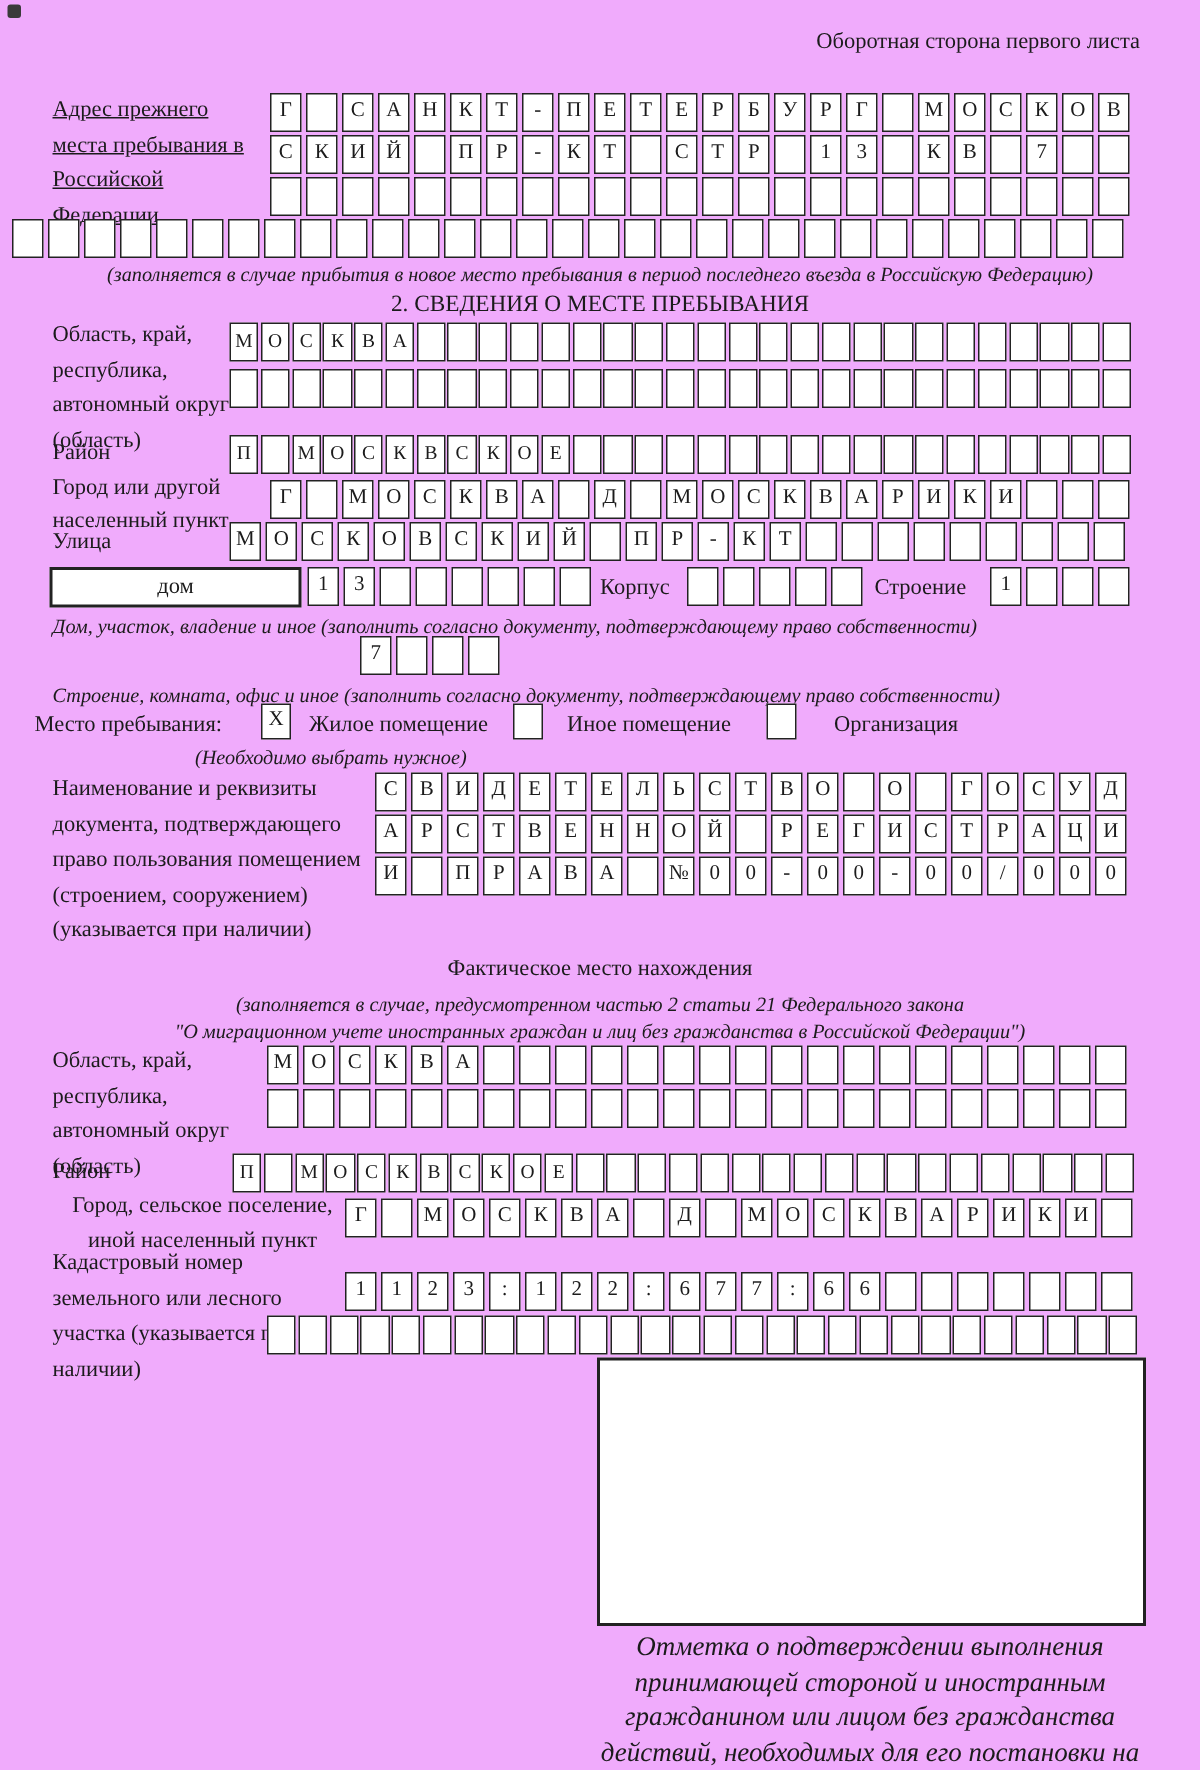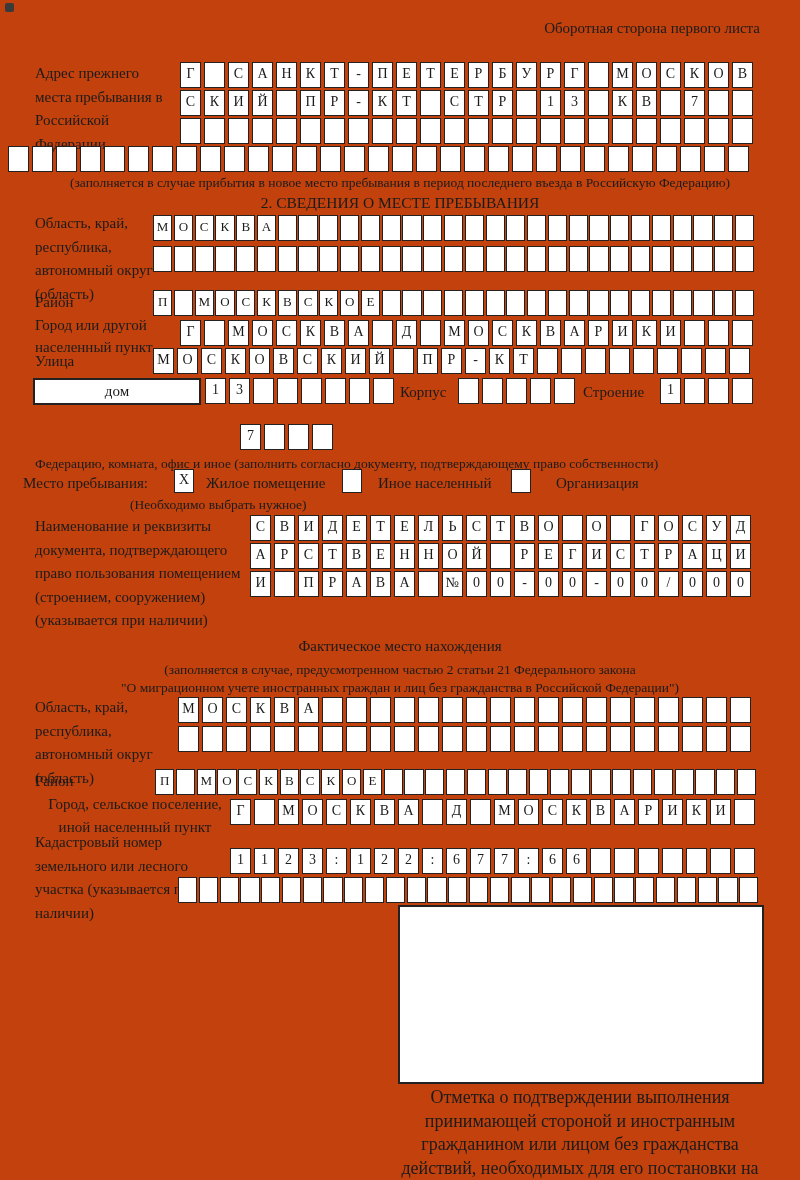--- a/index.html
+++ b/index.html
@@ -1,20 +1,20 @@
 <!DOCTYPE html>
 <html><head>
 <meta charset="utf-8">
 <style>
   html,body{margin:0;padding:0;background:#fff;}
-  .page{position:relative;width:800px;height:1180px;background:#c2410c;
+  .page{position:relative;width:800px;height:1180px;background:#f0abfc;
         font-family:"Liberation Serif","DejaVu Serif",serif;color:#1b1b1b;overflow:hidden;}
   .t{position:absolute;}
   .label{position:absolute;font-size:15px;line-height:23.5px;}
-  .caption{position:absolute;font-size:13.5px;line-height:18px;}
+  .caption{position:absolute;font-size:13.5px;line-height:18px;font-style:italic;}
   .center{left:0;width:800px;text-align:center;}
   .title{position:absolute;font-weight:normal;font-size:15.5px;}
   .cellrow{position:absolute;display:flex;gap:3px;}
   .cell{box-sizing:border-box;flex:0 0 21px;width:21px;height:26px;border:1.8px solid #222;
         background:#fff;text-align:center;font-size:14px;line-height:22px;overflow:hidden;}
   .cellrow.narrow{gap:1.6px;}
   .cellrow.narrow .cell{flex:0 0 19.2px;width:19.2px;border-width:1.5px;font-size:13px;}
   .widebox{position:absolute;box-sizing:border-box;height:27px;border:2px solid #222;
         text-align:center;font-size:15px;line-height:23px;background:#fff;}
   .checkbox{position:absolute;box-sizing:border-box;width:20px;height:24px;border:1.8px solid #222;
@@ -25,21 +25,21 @@
 </style>
 </head>
 <body>
 
 <div class="page">
 
   <div class="artifact"></div>
 
   <div class="t" style="top:20px;left:0;width:760px;text-align:right;font-size:15px;">Оборотная сторона первого листа</div>
 
-  <div class="label" style="left:35px;top:62px;width:132px;">Адрес прежнего места пребывания в Российской Федерации</div>
+  <div class="label" style="left:35px;top:62px;width:132px;text-decoration:underline;">Адрес прежнего места пребывания в Российской Федерации</div>
   <div class="cellrow" style="left:180px;top:62px;">
       <span class="cell">Г</span>
       <span class="cell"></span>
       <span class="cell">С</span>
       <span class="cell">А</span>
       <span class="cell">Н</span>
       <span class="cell">К</span>
       <span class="cell">Т</span>
       <span class="cell">-</span>
       <span class="cell">П</span>
@@ -321,34 +321,35 @@
       <span class="cell"></span>
       <span class="cell"></span>
     </div>
   <div class="label" style="left:583px;top:381px;">Строение</div>
   <div class="cellrow" style="left:660px;top:378px;">
       <span class="cell">1</span>
       <span class="cell"></span>
       <span class="cell"></span>
       <span class="cell"></span>
     </div>
+  <div class="caption" style="left:35px;top:409px;width:760px;">Дом, участок, владение и иное (заполнить согласно документу, подтверждающему право собственности)</div>
 
   <div class="cellrow" style="left:240px;top:424px;">
       <span class="cell">7</span>
       <span class="cell"></span>
       <span class="cell"></span>
       <span class="cell"></span>
     </div>
-  <div class="caption" style="left:35px;top:455px;width:760px;">Федерацию, комната, офис и иное (заполнить согласно документу, подтверждающему право собственности)</div>
+  <div class="caption" style="left:35px;top:455px;width:760px;">Строение, комната, офис и иное (заполнить согласно документу, подтверждающему право собственности)</div>
 
   <div class="label" style="left:23px;top:472px;">Место пребывания:</div>
   <div class="checkbox" style="left:174px;top:469px;">X</div>
   <div class="label" style="left:206px;top:472px;">Жилое помещение</div>
   <div class="checkbox" style="left:342px;top:469px;"></div>
-  <div class="label" style="left:378px;top:472px;">Иное населенный</div>
+  <div class="label" style="left:378px;top:472px;">Иное помещение</div>
   <div class="checkbox" style="left:511px;top:469px;"></div>
   <div class="label" style="left:556px;top:472px;">Организация</div>
   <div class="caption" style="left:130px;top:496px;width:400px;text-align:left;">(Необходимо выбрать нужное)</div>
 
   <div class="label" style="left:35px;top:515px;width:218px;">Наименование и реквизиты документа, подтверждающего право пользования помещением (строением, сооружением) (указывается при наличии)</div>
   <div class="cellrow" style="left:250px;top:515px;">
       <span class="cell">С</span>
       <span class="cell">В</span>
       <span class="cell">И</span>
       <span class="cell">Д</span>

